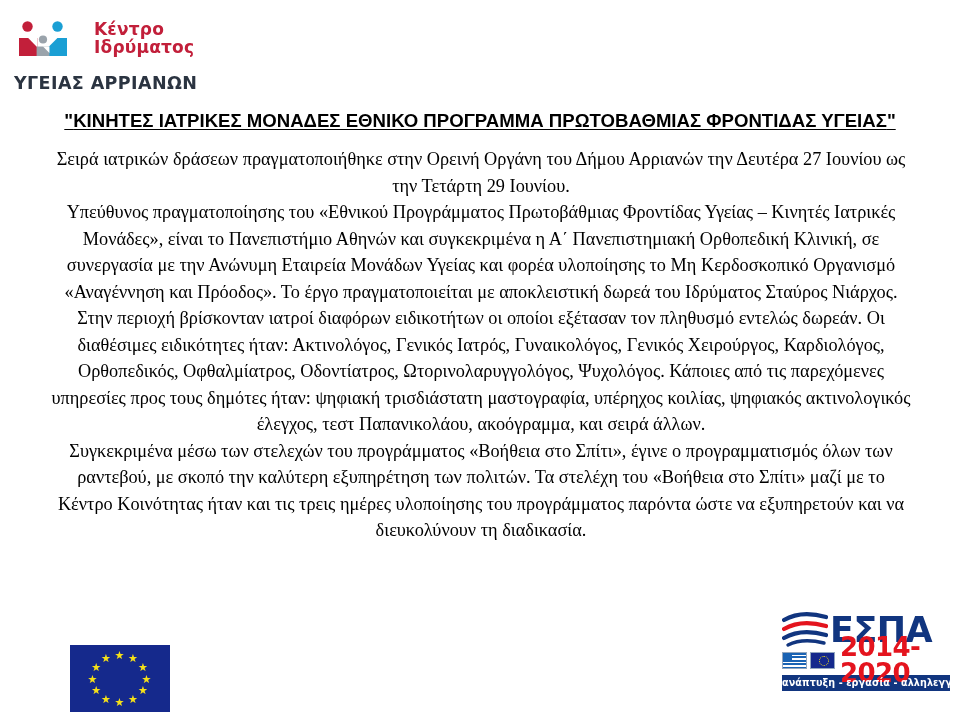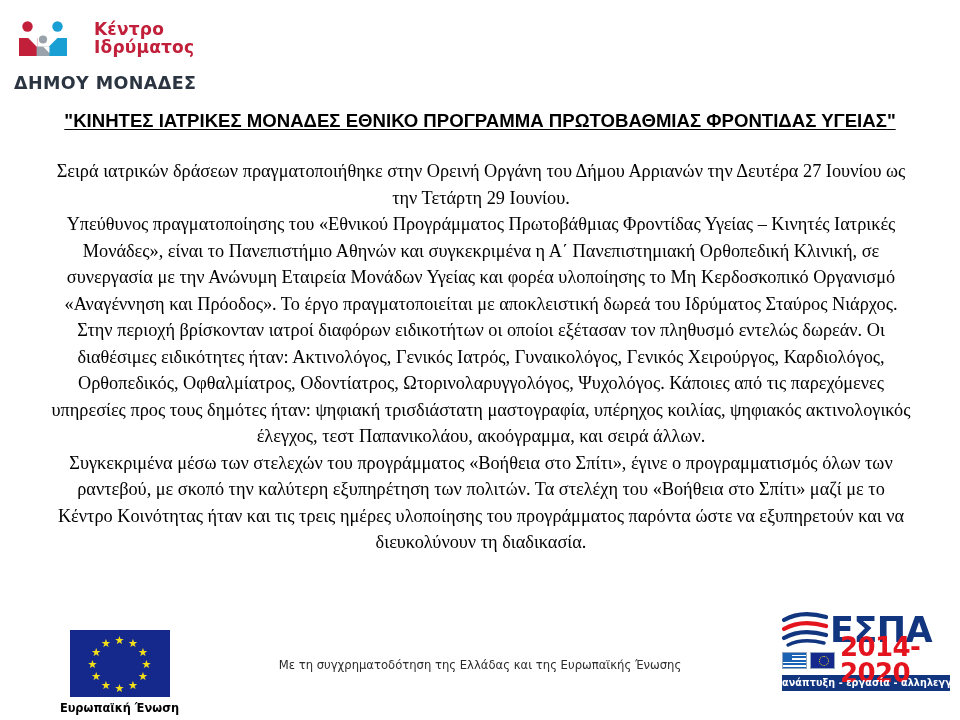--- a/index.html
+++ b/index.html
@@ -71,21 +71,21 @@
     font-weight: bold;
     font-size: 18.6px;
     line-height: 1.42;
     color: #000;
   }
   .title u { text-decoration: underline; text-underline-offset: 2px; }
 
   
   .article {
     position: absolute;
-    top: 158px;
+    top: 146px;
     left: 48px;
     width: 866px;
     font-family: "Liberation Serif", "DejaVu Serif", serif;
     font-size: 18.3px;
     line-height: 1.45;
     text-align: center;
     color: #000;
   }
   .article p {
     margin: 0;
@@ -242,21 +242,21 @@
         <path d="M18.6 36 L18.6 26.5 L31.4 26.5 L31.4 36 Z" fill="#9aa3ab"></path>
         <path d="M25 26.5 L31.4 33 L31.4 26.5 Z" fill="#ffffff"></path>
       </svg>
     </div>
     <div class="logo-word">
       <span>Κέντρο</span>
       <span>Ιδρύματος</span>
     </div>
   </div>
 
-  <div class="municipality">ΔΗΜΟΥ ΜΟΝΑΔΕΣ</div>
+  <div class="municipality">ΥΓΕΙΑΣ ΑΡΡΙΑΝΩΝ</div>
 </div>
 
 <div class="title"><u><span>"</span><span>ΚΙΝΗΤΕΣ ΙΑΤΡΙΚΕΣ ΜΟΝΑΔΕΣ ΕΘΝΙΚΟ ΠΡΟΓΡΑΜΜΑ ΠΡΩΤΟΒΑΘΜΙΑΣ ΦΡΟΝΤΙΔΑΣ ΥΓΕΙΑΣ</span><span>"</span></u></div>
 
 <div class="article">
   <p>Σειρά ιατρικών δράσεων πραγματοποιήθηκε στην Ορεινή Οργάνη του Δήμου Αρριανών την Δευτέρα 27 Ιουνίου ως την Τετάρτη 29 Ιουνίου.</p>
   <p>Υπεύθυνος πραγματοποίησης του «Εθνικού Προγράμματος Πρωτοβάθμιας Φροντίδας Υγείας – Κινητές Ιατρικές Μονάδες», είναι το Πανεπιστήμιο Αθηνών και συγκεκριμένα η Α΄ Πανεπιστημιακή Ορθοπεδική Κλινική, σε συνεργασία με την Ανώνυμη Εταιρεία Μονάδων Υγείας και φορέα υλοποίησης το Μη Κερδοσκοπικό Οργανισμό «Αναγέννηση και Πρόοδος». Το έργο πραγματοποιείται με αποκλειστική δωρεά του Ιδρύματος Σταύρος Νιάρχος.</p>
   <p>Στην περιοχή βρίσκονταν ιατροί διαφόρων ειδικοτήτων οι οποίοι εξέτασαν τον πληθυσμό εντελώς δωρεάν. Οι διαθέσιμες ειδικότητες ήταν: Ακτινολόγος, Γενικός Ιατρός, Γυναικολόγος, Γενικός Χειρούργος, Καρδιολόγος, Ορθοπεδικός, Οφθαλμίατρος, Οδοντίατρος, Ωτορινολαρυγγολόγος, Ψυχολόγος. Κάποιες από τις παρεχόμενες υπηρεσίες προς τους δημότες ήταν: ψηφιακή τρισδιάστατη μαστογραφία, υπέρηχος κοιλίας, ψηφιακός ακτινολογικός έλεγχος, τεστ Παπανικολάου, ακοόγραμμα, και σειρά άλλων.</p>
   <p>Συγκεκριμένα μέσω των στελεχών του προγράμματος «Βοήθεια στο Σπίτι», έγινε ο προγραμματισμός όλων των ραντεβού, με σκοπό την καλύτερη εξυπηρέτηση των πολιτών. Τα στελέχη του «Βοήθεια στο Σπίτι» μαζί με το Κέντρο Κοινότητας ήταν και τις τρεις ημέρες υλοποίησης του προγράμματος παρόντα ώστε να εξυπηρετούν και να διευκολύνουν τη διαδικασία.</p>
 </div>
@@ -272,25 +272,23 @@
         <span class="star" style="left: 73.3827%; top: 67.82%;"></span>
         <span class="star" style="left: 63.5%; top: 80.8651%;"></span>
         <span class="star" style="left: 50%; top: 85.64%;"></span>
         <span class="star" style="left: 36.5%; top: 80.8651%;"></span>
         <span class="star" style="left: 26.6173%; top: 67.82%;"></span>
         <span class="star" style="left: 23%; top: 50%;"></span>
         <span class="star" style="left: 26.6173%; top: 32.18%;"></span>
         <span class="star" style="left: 36.5%; top: 19.1349%;"></span>
       </div>
     <div class="eu-caption">
-      <span>Ευρωπαϊκή Ένωση</span>
     </div>
   </div>
 
-  <div class="cofund">Με τη  συγχρηματοδότηση της Ελλάδας και της Ευρωπαϊκής Ένωσης</div>
 
   <div class="espa">
     <div class="espa-top">
       <div class="espa-swoosh">
         <svg viewBox="0 0 46 38" width="46" height="38" aria-hidden="true">
           <path d="M2 9 C14 2, 30 2, 44 6" stroke="#11357f" stroke-width="4.2" fill="none" stroke-linecap="round"></path>
           <path d="M2 18 C14 11, 30 11, 44 15" stroke="#e4141e" stroke-width="4.2" fill="none" stroke-linecap="round"></path>
           <path d="M2 27 C14 20, 30 20, 44 24" stroke="#11357f" stroke-width="4.2" fill="none" stroke-linecap="round"></path>
           <path d="M6 34 C16 29, 30 29, 42 32" stroke="#11357f" stroke-width="3.4" fill="none" stroke-linecap="round"></path>
         </svg>

